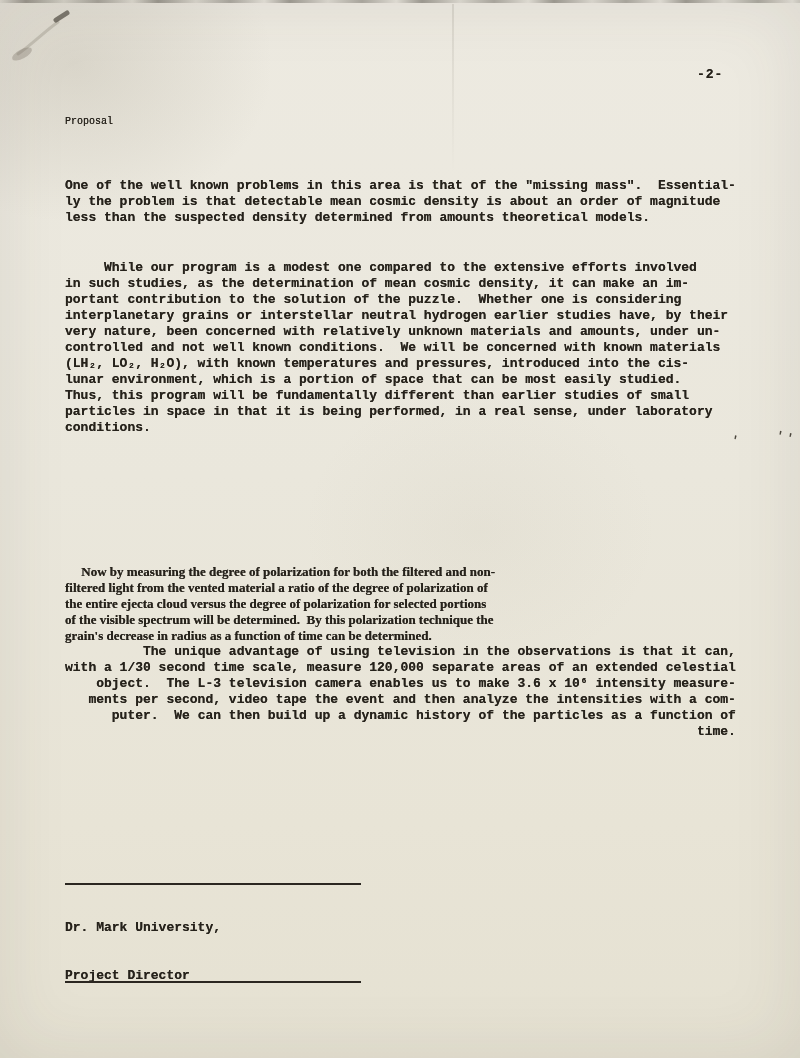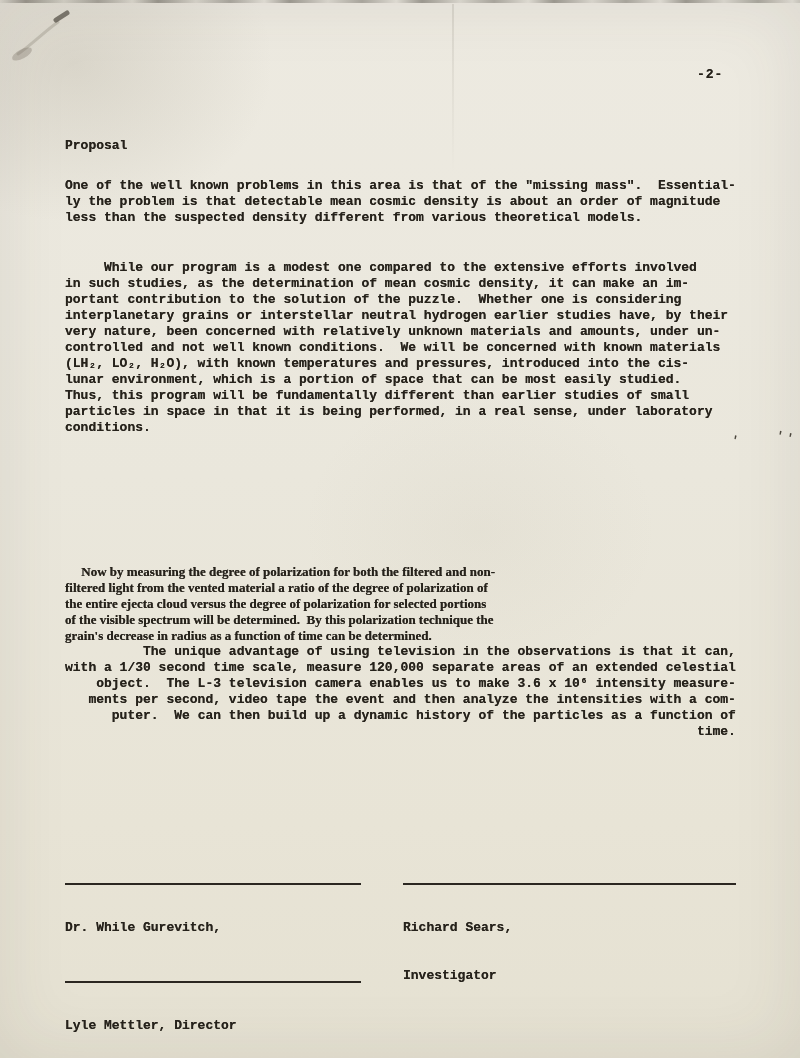--- a/index.html
+++ b/index.html
@@ -46,23 +46,22 @@
   }
   .smudge-svg { position: absolute; left: 6px; top: 6px; }
 
   .page-number {
     position: absolute; left: 697px; top: 67px;
     font-size: 13px; font-weight: 700; letter-spacing: 1px;
     text-shadow: 0 0 0.5px rgba(38,34,27,0.85);
   }
   .heading {
     position: absolute; left: 65px; top: 116px;
-    font-size: 13px; font-weight: 700;
+    font-size: 10px; font-weight: 400;
     text-shadow: 0 0 0.5px rgba(38,34,27,0.85);
-    margin-top: 22px;
   }
   .para {
     position: absolute; left: 65px;
     font-size: 13px; line-height: 16px; font-weight: 700;
     white-space: pre;
     text-shadow: 0 0 0.5px rgba(38,34,27,0.8);
   }
   .p1 { top: 178px; }
   .p2 { top: 260px; }
   .p3 { top: 436px; }
@@ -107,21 +106,21 @@
     <path d="M50,14 l11,-7" stroke="#4f4a41" stroke-width="5" opacity="0.7" stroke-linecap="round"></path>
     <ellipse cx="16" cy="48" rx="11" ry="4.5" fill="#7a7466" opacity="0.35" transform="rotate(-28 16 48)"></ellipse>
   </svg>
 
   <div class="page-number">-2-</div>
 
   <div class="heading">Proposal</div>
 
   <div class="para p1">One of the well known problems in this area is that of the "missing mass".  Essential-
 ly the problem is that detectable mean cosmic density is about an order of magnitude
-less than the suspected density different from various theoretical models.</div>
+less than the suspected density determined from amounts theoretical models.</div>
   <div class="para p2">     While our program is a modest one compared to the extensive efforts involved
 in such studies, as the determination of mean cosmic density, it can make an im-
 portant contribution to the solution of the puzzle.  Whether one is considering
 interplanetary grains or interstellar neutral hydrogen earlier studies have, by their
 very nature, been concerned with relatively unknown materials and amounts, under un-
 controlled and not well known conditions.  We will be concerned with known materials
 (LH₂, LO₂, H₂O), with known temperatures and pressures, introduced into the cis-
 lunar environment, which is a portion of space that can be most easily studied.
 Thus, this program will be fundamentally different than earlier studies of small
 particles in space in that it is being performed, in a real sense, under laboratory
@@ -136,28 +135,23 @@
 object.  The L-3 television camera enables us to make 3.6 x 10⁶ intensity measure-
 ments per second, video tape the event and then analyze the intensities with a com-
 puter.  We can then build up a dynamic history of the particles as a function of
 time.</div>
 
   <div class="stray-mark stray-1">'</div>
   <div class="stray-mark stray-2">''</div>
 
   <div class="sig sig-left">
     <div class="sig-line"></div>
-    <div>Dr. While Gurevitch,</div>
+    <div>Dr. Mark University,</div>
+    <div>Project Director</div>
   </div>
 
-  <div class="sig sig-right">
-    <div class="sig-line"></div>
-    <div>Richard Sears,</div>
-    <div>Investigator</div>
-  </div>
 
   <div class="sig sig-bottom">
     <div class="sig-line"></div>
-    <div>Lyle Mettler, Director</div>
     
   </div>
 
 </div>
 
 </body></html>

